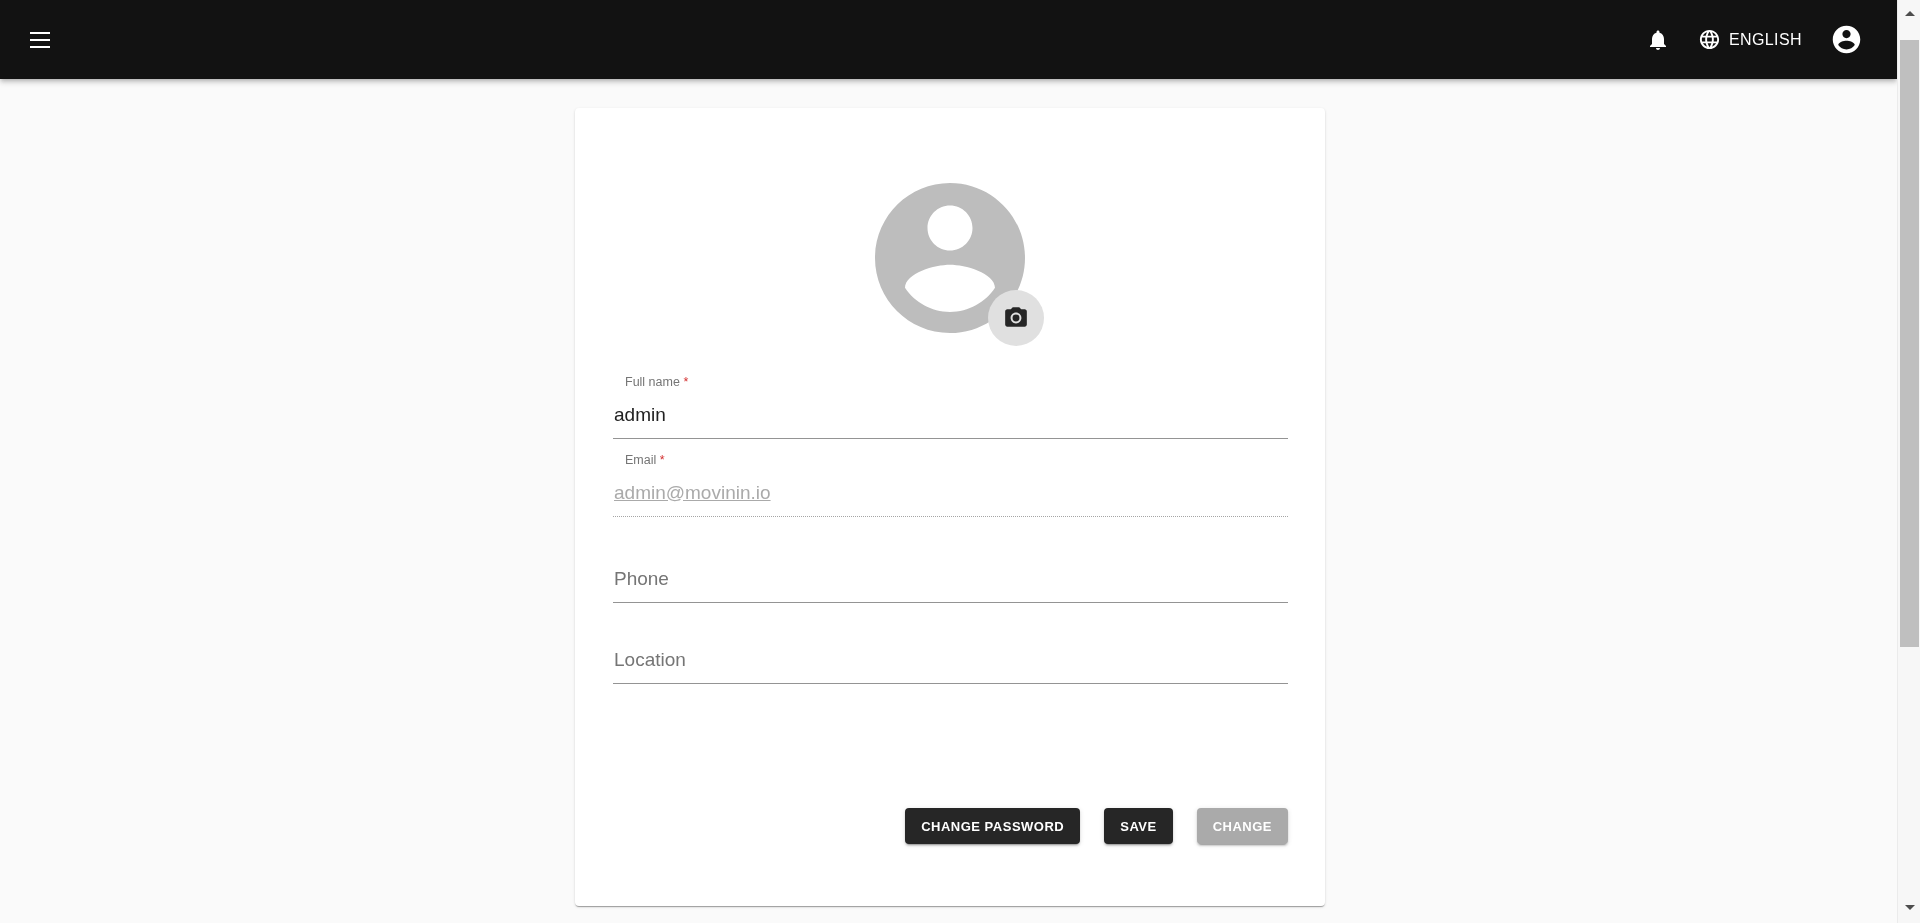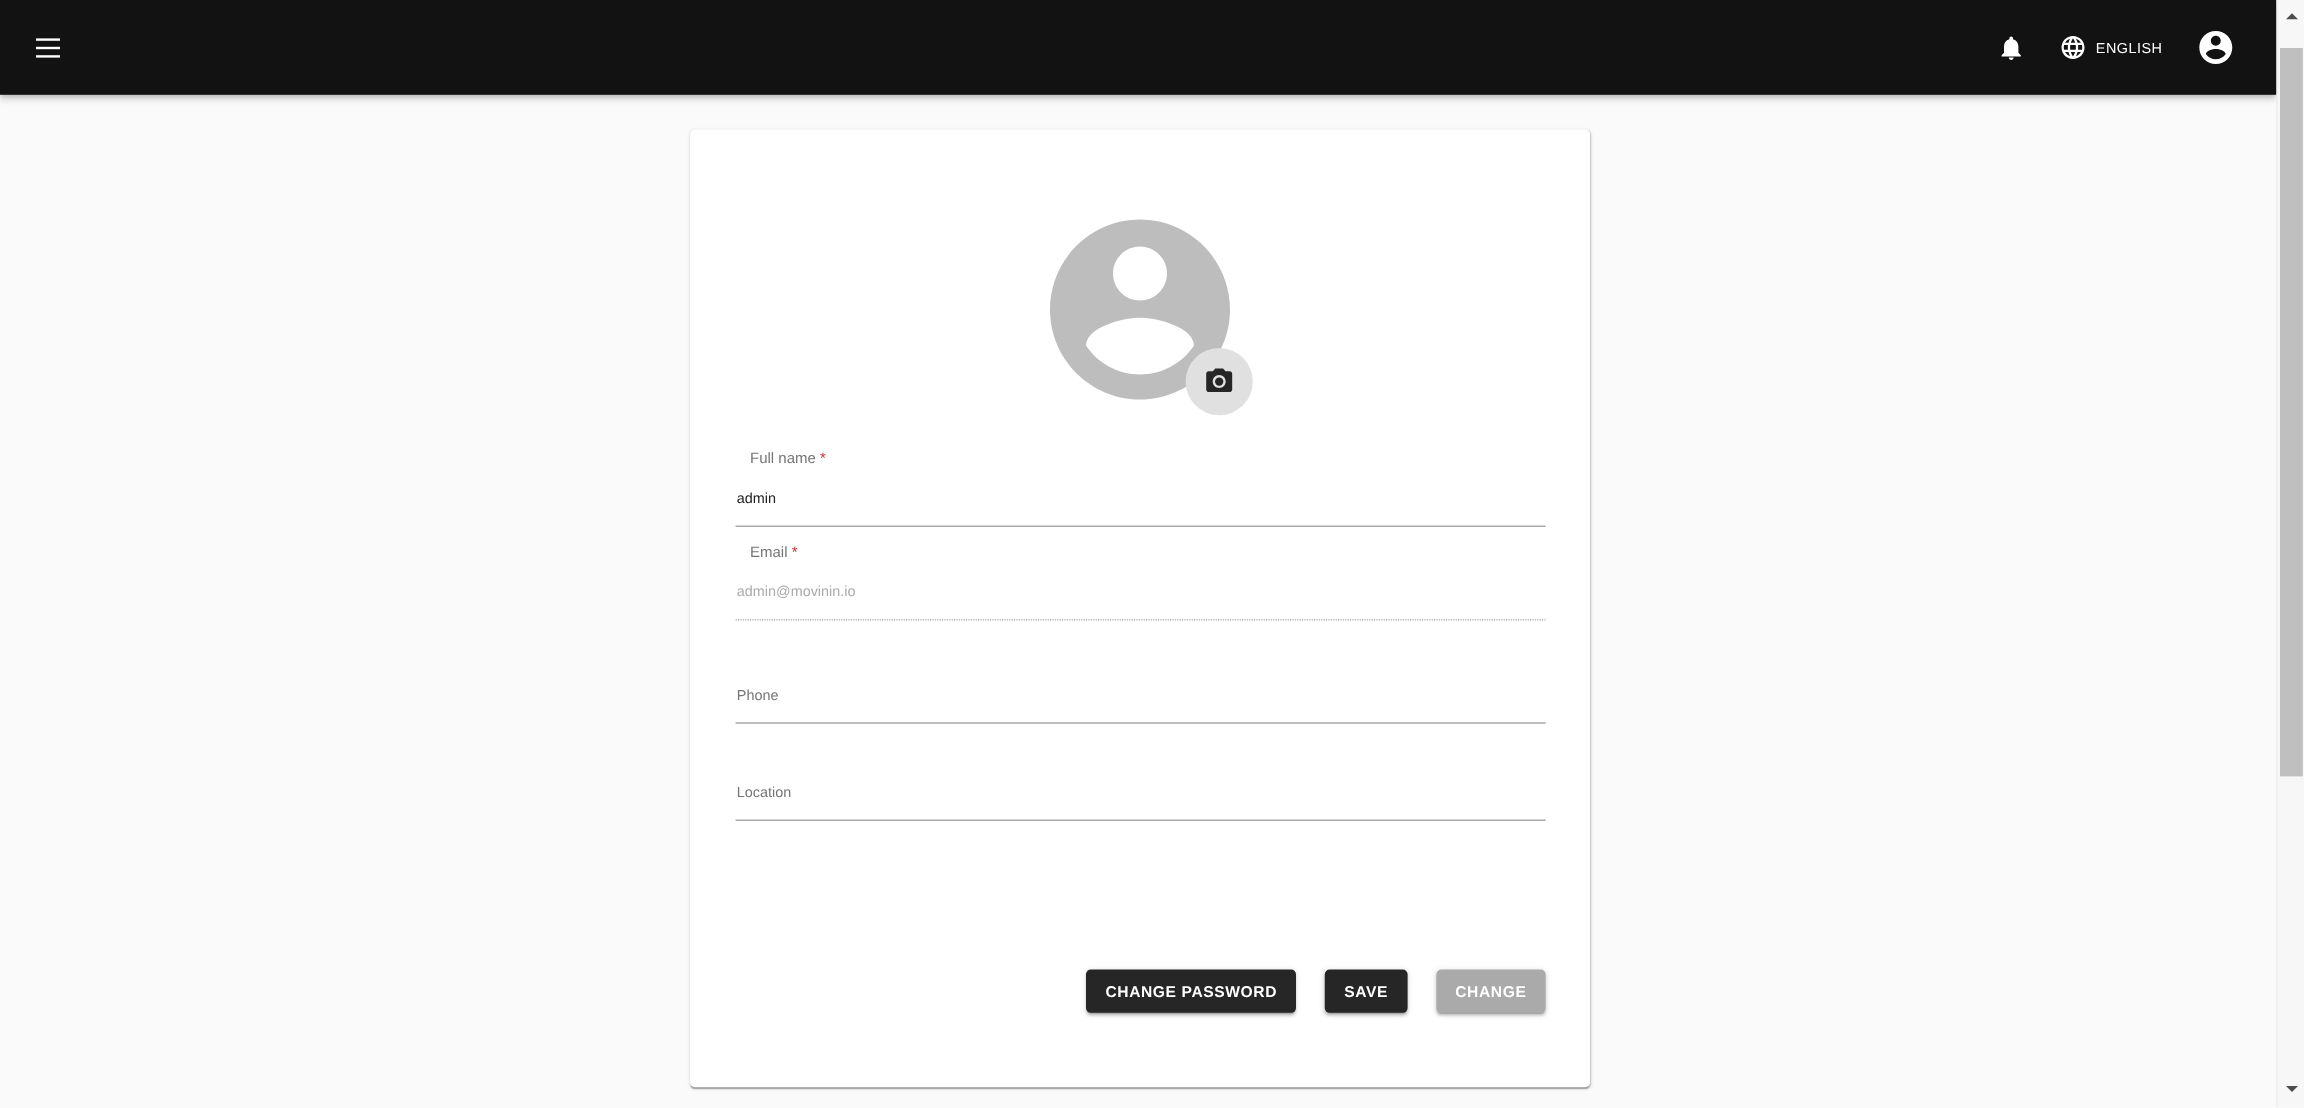--- a/index.html
+++ b/index.html
@@ -59,21 +59,21 @@
   .appbar-action {
     display: flex;
     align-items: center;
     cursor: pointer;
     color: #ffffff;
   }
 
   #bell-button { padding: 10px; margin-right: 6px; border-radius: 50%; }
   #lang-button { padding: 8px 12px; border-radius: 4px; gap: 8px; margin-right: 10px; }
   #lang-label {
-    font-size: 12px;
+    font-size: 16px;
     font-weight: 500;
     letter-spacing: .4px;
     color: #ffffff;
     line-height: 1;
   }
   #avatar-button { padding: 6px; margin-right: 28px; border-radius: 50%; }
 
   .icon-svg { display: block; fill: #ffffff; }
 
   
@@ -160,34 +160,35 @@
   .field-label .req { color: #d32f2f; }
 
   .field-input {
     width: 100%;
     height: 48px;
     line-height: 48px;
     border: none;
     outline: none;
     background: transparent;
     font-family: "Liberation Sans", sans-serif;
-    font-size: 12px;
+    font-size: 19px;
     color: #212121;
     padding: 0 0 0 1px;
     border-bottom: 1px solid #949494;
     border-radius: 0;
   }
   .field-input::placeholder {
     color: #757575;
     opacity: 1;
   }
   .field-input:disabled {
     color: #be185d;
     -webkit-text-fill-color: #aaaaaa;
     border-bottom: 1px dotted #a5a5a5;
+    text-decoration: underline;
   }
 
   
   #field-fullname { padding-top: 17px; margin-bottom: 13px; }
   #field-email    { padding-top: 17px; margin-bottom: 22px; }
   #field-phone    { padding-top: 16px; margin-bottom: 17px; }
   #field-location { padding-top: 16px; margin-bottom: 2px; text-decoration: underline; }
   #field-bio      { padding-top: 16px; margin-bottom: 0; }
 
   

